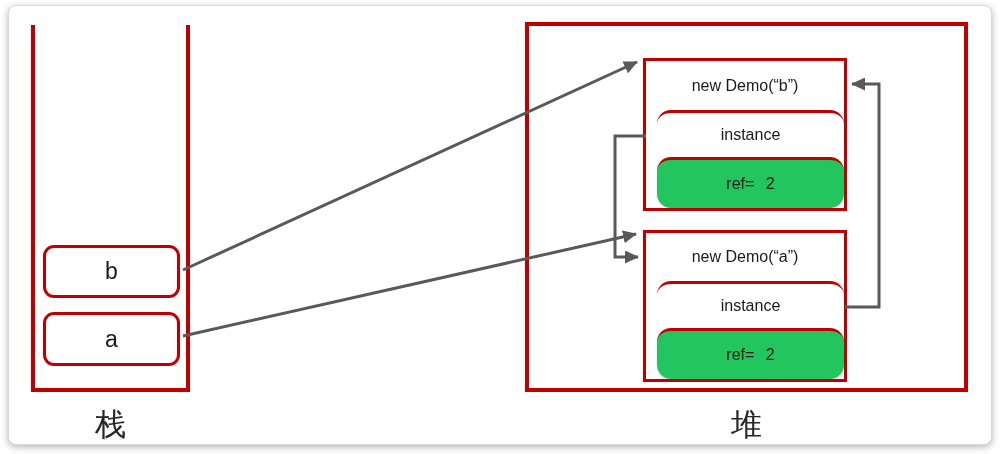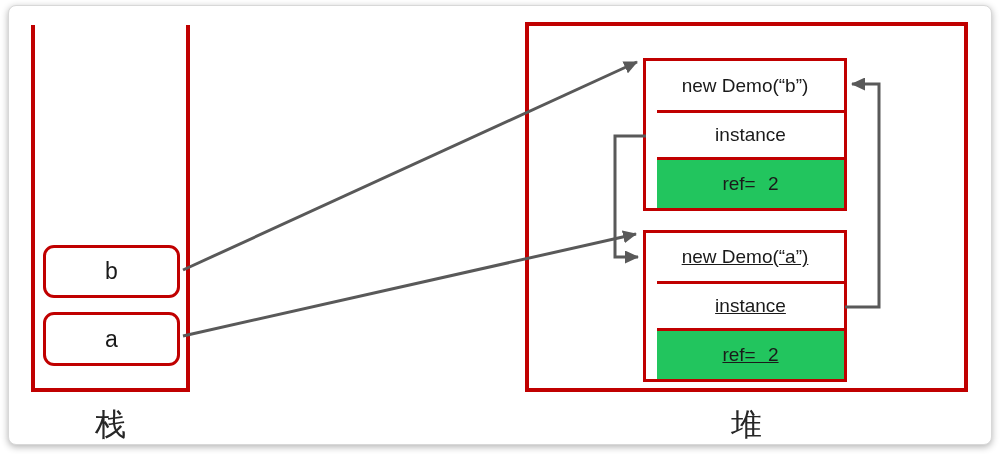--- a/index.html
+++ b/index.html
@@ -55,25 +55,26 @@
   
   .obj {
     position: absolute;
     left: 643px;
     width: 204px;
     border: 3px solid #c00000;
     background: #ffffff;
     display: flex; flex-direction: column;
   }
   .obj-b { top: 58px; }
-  .obj-a { top: 230px; text-decoration: underline; }
+  .obj-a { top: 230px; }
   .obj-row {
     display: flex; align-items: center; justify-content: center;
-    font-size: 19px;
+    font-size: 16px;
     background: #ffffff;
+    border-radius: 14px;
   }
   .obj-row + .obj-row { border-top: 3px solid #c00000; margin-left: 11px; }
   .obj-b .row-title { height: 49px; }
   .obj-b .row-field { height: 47px; }
   .obj-b .row-ref   { height: 51px; }
   .obj-a .row-title { height: 48px; }
   .obj-a .row-field { height: 47px; }
   .obj-a .row-ref   { height: 51px; }
   .row-ref {
     background: #22c55e;

